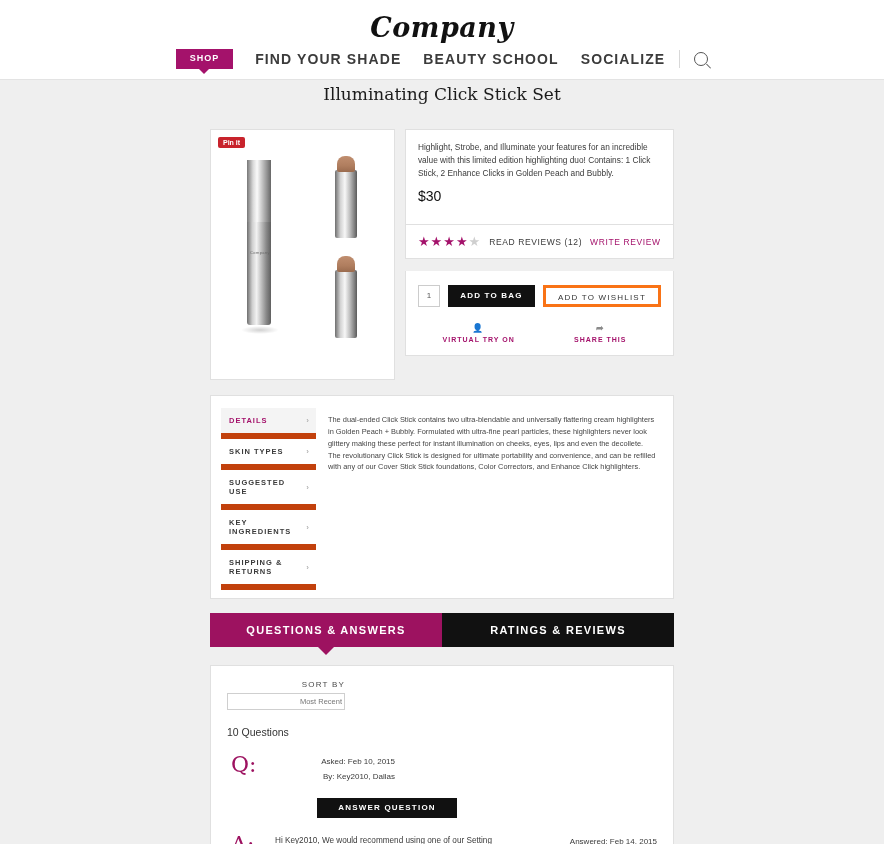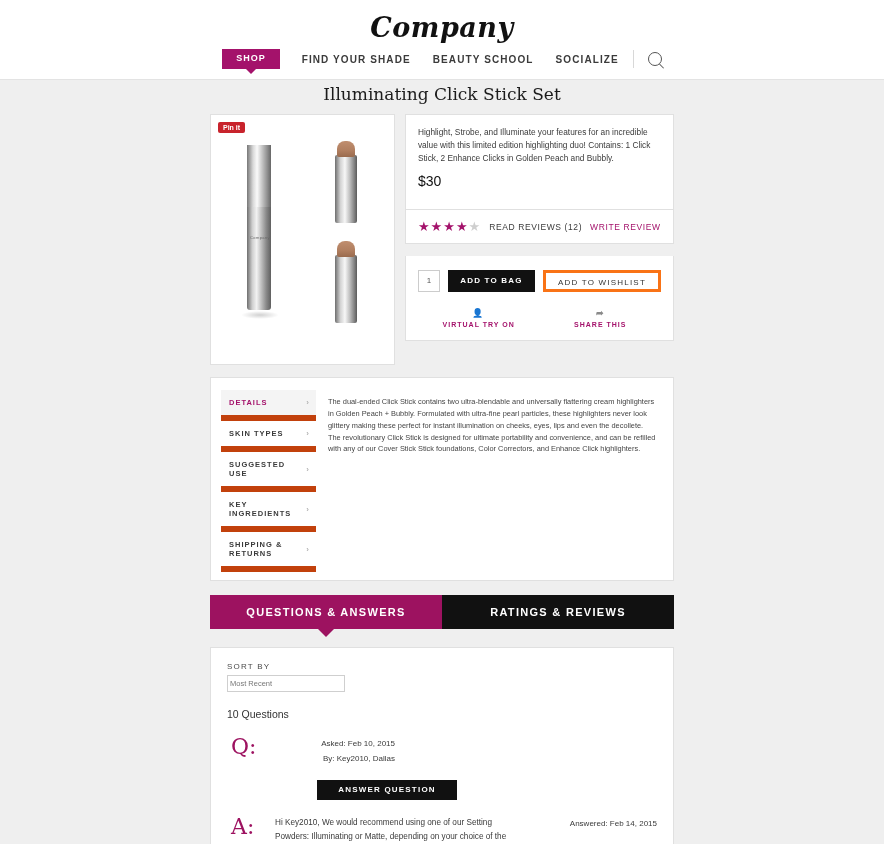--- a/index.html
+++ b/index.html
@@ -60,21 +60,21 @@
     content: "";
     position: absolute;
     left: 50%;
     bottom: -5px;
     margin-left: -5px;
     border-left: 5px solid transparent;
     border-right: 5px solid transparent;
     border-top: 5px solid #a4126b;
   }
   .nav-item {
-    font-size: 10px;
+    font-size: 14px;
     letter-spacing: 1.1px;
     color: #3b3b3b;
     font-weight: bold;
   }
   .nav-sep {
     width: 1px;
     height: 18px;
     background: #d8d8d8;
     margin: 0 14px;
   }
@@ -111,21 +111,21 @@
     text-align: center;
     font-family: "DejaVu Serif", serif;
     font-size: 17px;
     color: #1b1b1b;
     padding: 4px 0 10px 0;
   }
   
   .product-row {
     display: flex;
     width: 464px;
-    margin: 0 auto;
+    margin: 15px auto;
   }
   .gallery {
     width: 189px;
     background: #fff;
     border: 1px solid #e0e0e0;
     position: relative;
     height: 251px;
   }
   .pin-btn {
     position: absolute;
@@ -356,21 +356,21 @@
     background: #111;
     color: #fff;
     font-size: 8px;
     font-weight: bold;
     letter-spacing: 1.2px;
     width: 156px;
     text-align: center;
     line-height: 20px;
     height: 20px;
   }
-  .sortby { text-align: left; }
+  .sortby { text-align: right; }
   .sortby-label {
     font-size: 8px;
     letter-spacing: 1.2px;
     color: #4a4a4a;
     margin-bottom: 4px;
   }
   .sortby-select {
     width: 118px;
     border: 1px solid #cfcfcf;
     font-size: 7.5px;

